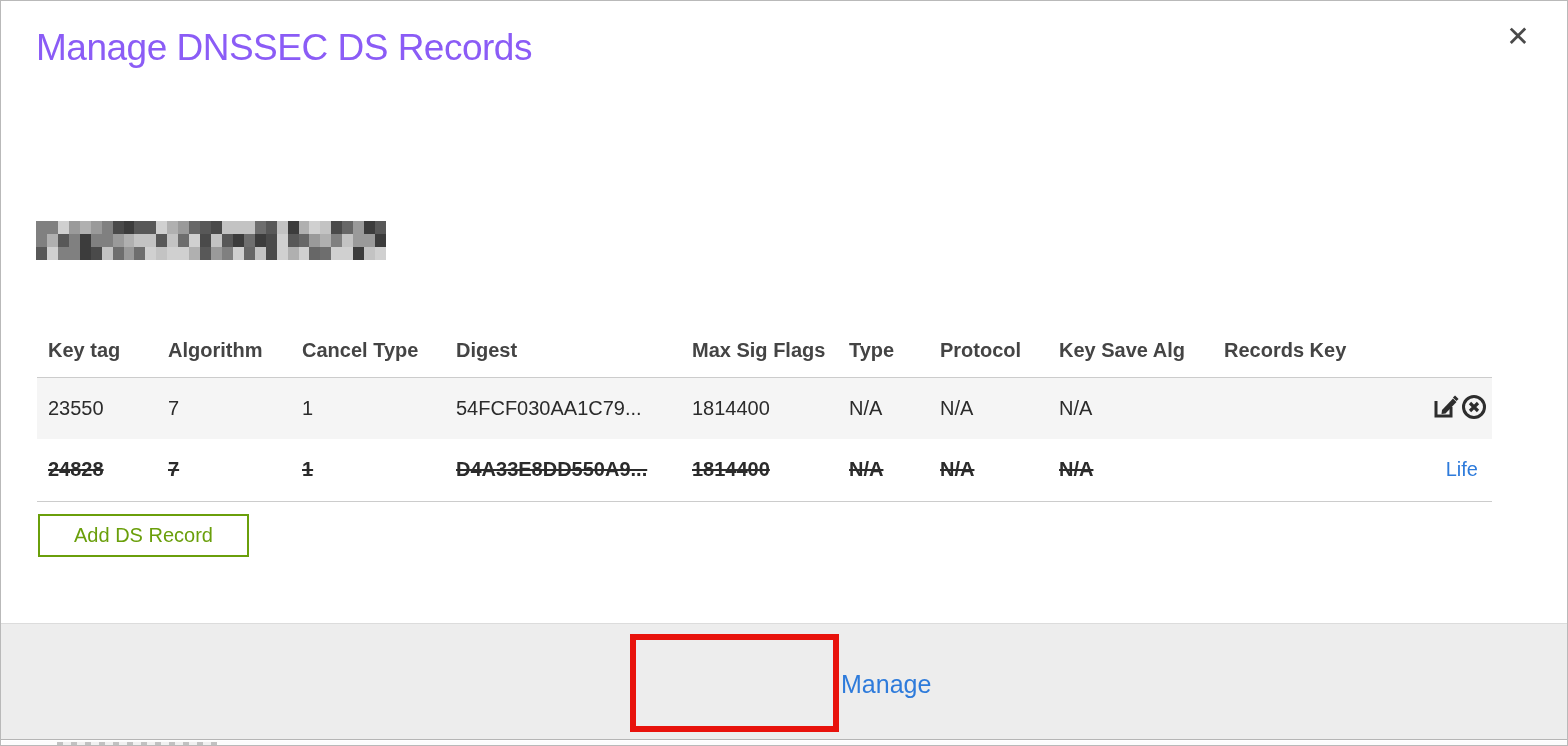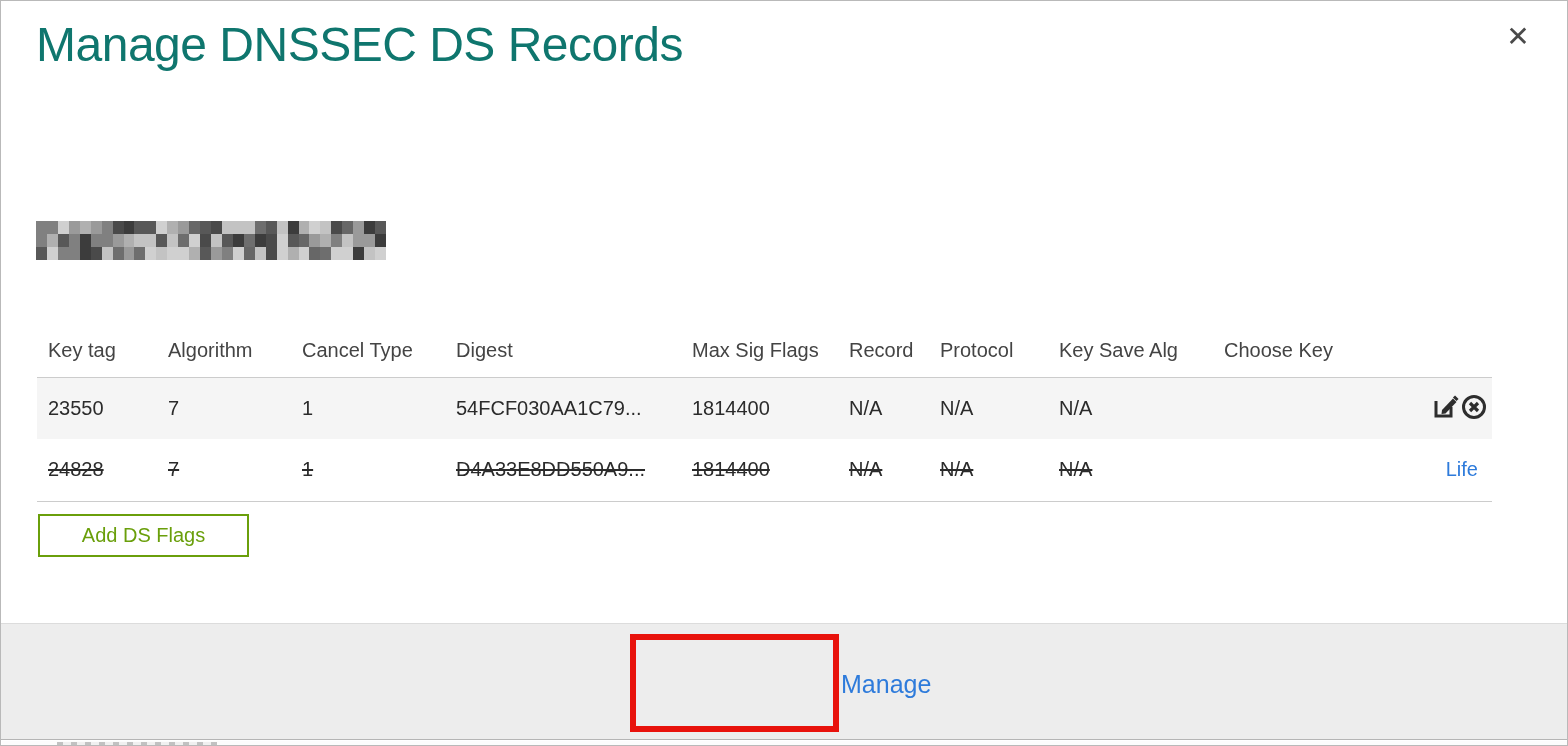--- a/index.html
+++ b/index.html
@@ -11,25 +11,25 @@
   .screen {
     position: relative;
     width: 1568px;
     height: 746px;
     background: #fff;
     border: 1px solid #b9b9b9;
     overflow: hidden;
   }
   .modal-title {
     position: absolute;
-    left: 35px; top: 16px;
-    font-size: 48px;
+    left: 35px; top: 26px;
+    font-size: 37px;
     font-weight: 400;
     letter-spacing: -0.5px;
-    color: #0f766e;
+    color: #8b5cf6;
   }
   .close-btn {
     position: absolute;
     left: 1499px; top: 18px;
     width: 36px; height: 36px;
     font-size: 28px;
     font-weight: 700;
     color: #4a4a4a;
     text-align: center;
     line-height: 36px;
@@ -56,38 +56,38 @@
     position: absolute;
     left: 36px; top: 330px;
     width: 1455px;
     border-collapse: collapse;
     table-layout: fixed;
     font-size: 20px;
   }
   .ds-table th {
     height: 46px;
     text-align: left;
-    font-weight: 400;
+    font-weight: 700;
     color: #444;
     padding: 0 4px 6px 11px;
     vertical-align: middle;
     white-space: nowrap;
     overflow: hidden;
   }
   .ds-table td {
     height: 62px;
     padding: 0 4px 0 11px;
     vertical-align: middle;
     color: #2b2b2b;
     white-space: nowrap;
     overflow: hidden;
   }
   tr.row-normal { background: #f5f5f5; border-top: 1px solid #ccc; }
   tr.row-deleted { background: #fff; border-bottom: 1px solid #ccc; }
-  tr.row-deleted td .val { text-decoration: line-through; }
+  tr.row-deleted td .val { text-decoration: line-through; font-weight: bold; }
   td.actions-cell { text-align: right; padding-right: 8px; }
   .row-icons {
     display: inline-flex;
     align-items: center;
     gap: 1px;
   }
   .icon-btn { width: 28px; height: 28px; cursor: pointer; display: inline-block; }
   .undo-link {
     color: #2e7bdb;
     font-size: 20px;
@@ -279,24 +279,24 @@
         <col style="width:207px">
       <col style="width:72px">
     </colgroup>
     <thead>
       <tr>
         <th>Key tag</th>
         <th>Algorithm</th>
         <th>Cancel Type</th>
         <th>Digest</th>
         <th>Max Sig Flags</th>
-        <th>Record</th>
+        <th>Type</th>
         <th>Protocol</th>
         <th>Key Save Alg</th>
-        <th>Choose Key</th>
+        <th>Records Key</th>
         <th></th>
       </tr>
     </thead>
     <tbody>
       <tr class="row-normal">
         <td><span class="val">23550</span></td>
         <td><span class="val">7</span></td>
         <td><span class="val">1</span></td>
         <td><span class="val">54FCF030AA1C79...</span></td>
         <td><span class="val">1814400</span></td>
@@ -332,21 +332,21 @@
         <td><span class="val">N/A</span></td>
         <td><span class="val">N/A</span></td>
         <td><span class="val"></span></td>
         <td class="actions-cell">
           <a class="undo-link">Life</a>
         </td>
       </tr>
     </tbody>
   </table>
 
-  <button class="add-ds-btn">Add DS Flags</button>
+  <button class="add-ds-btn">Add DS Record</button>
 
   <div class="footer"></div>
 
   <div class="annotation-box"></div>
 
 
   <a class="cancel-link">Manage</a>
 
   <div class="behind-page-strip">
     <div class="behind-page-marks"></div>

